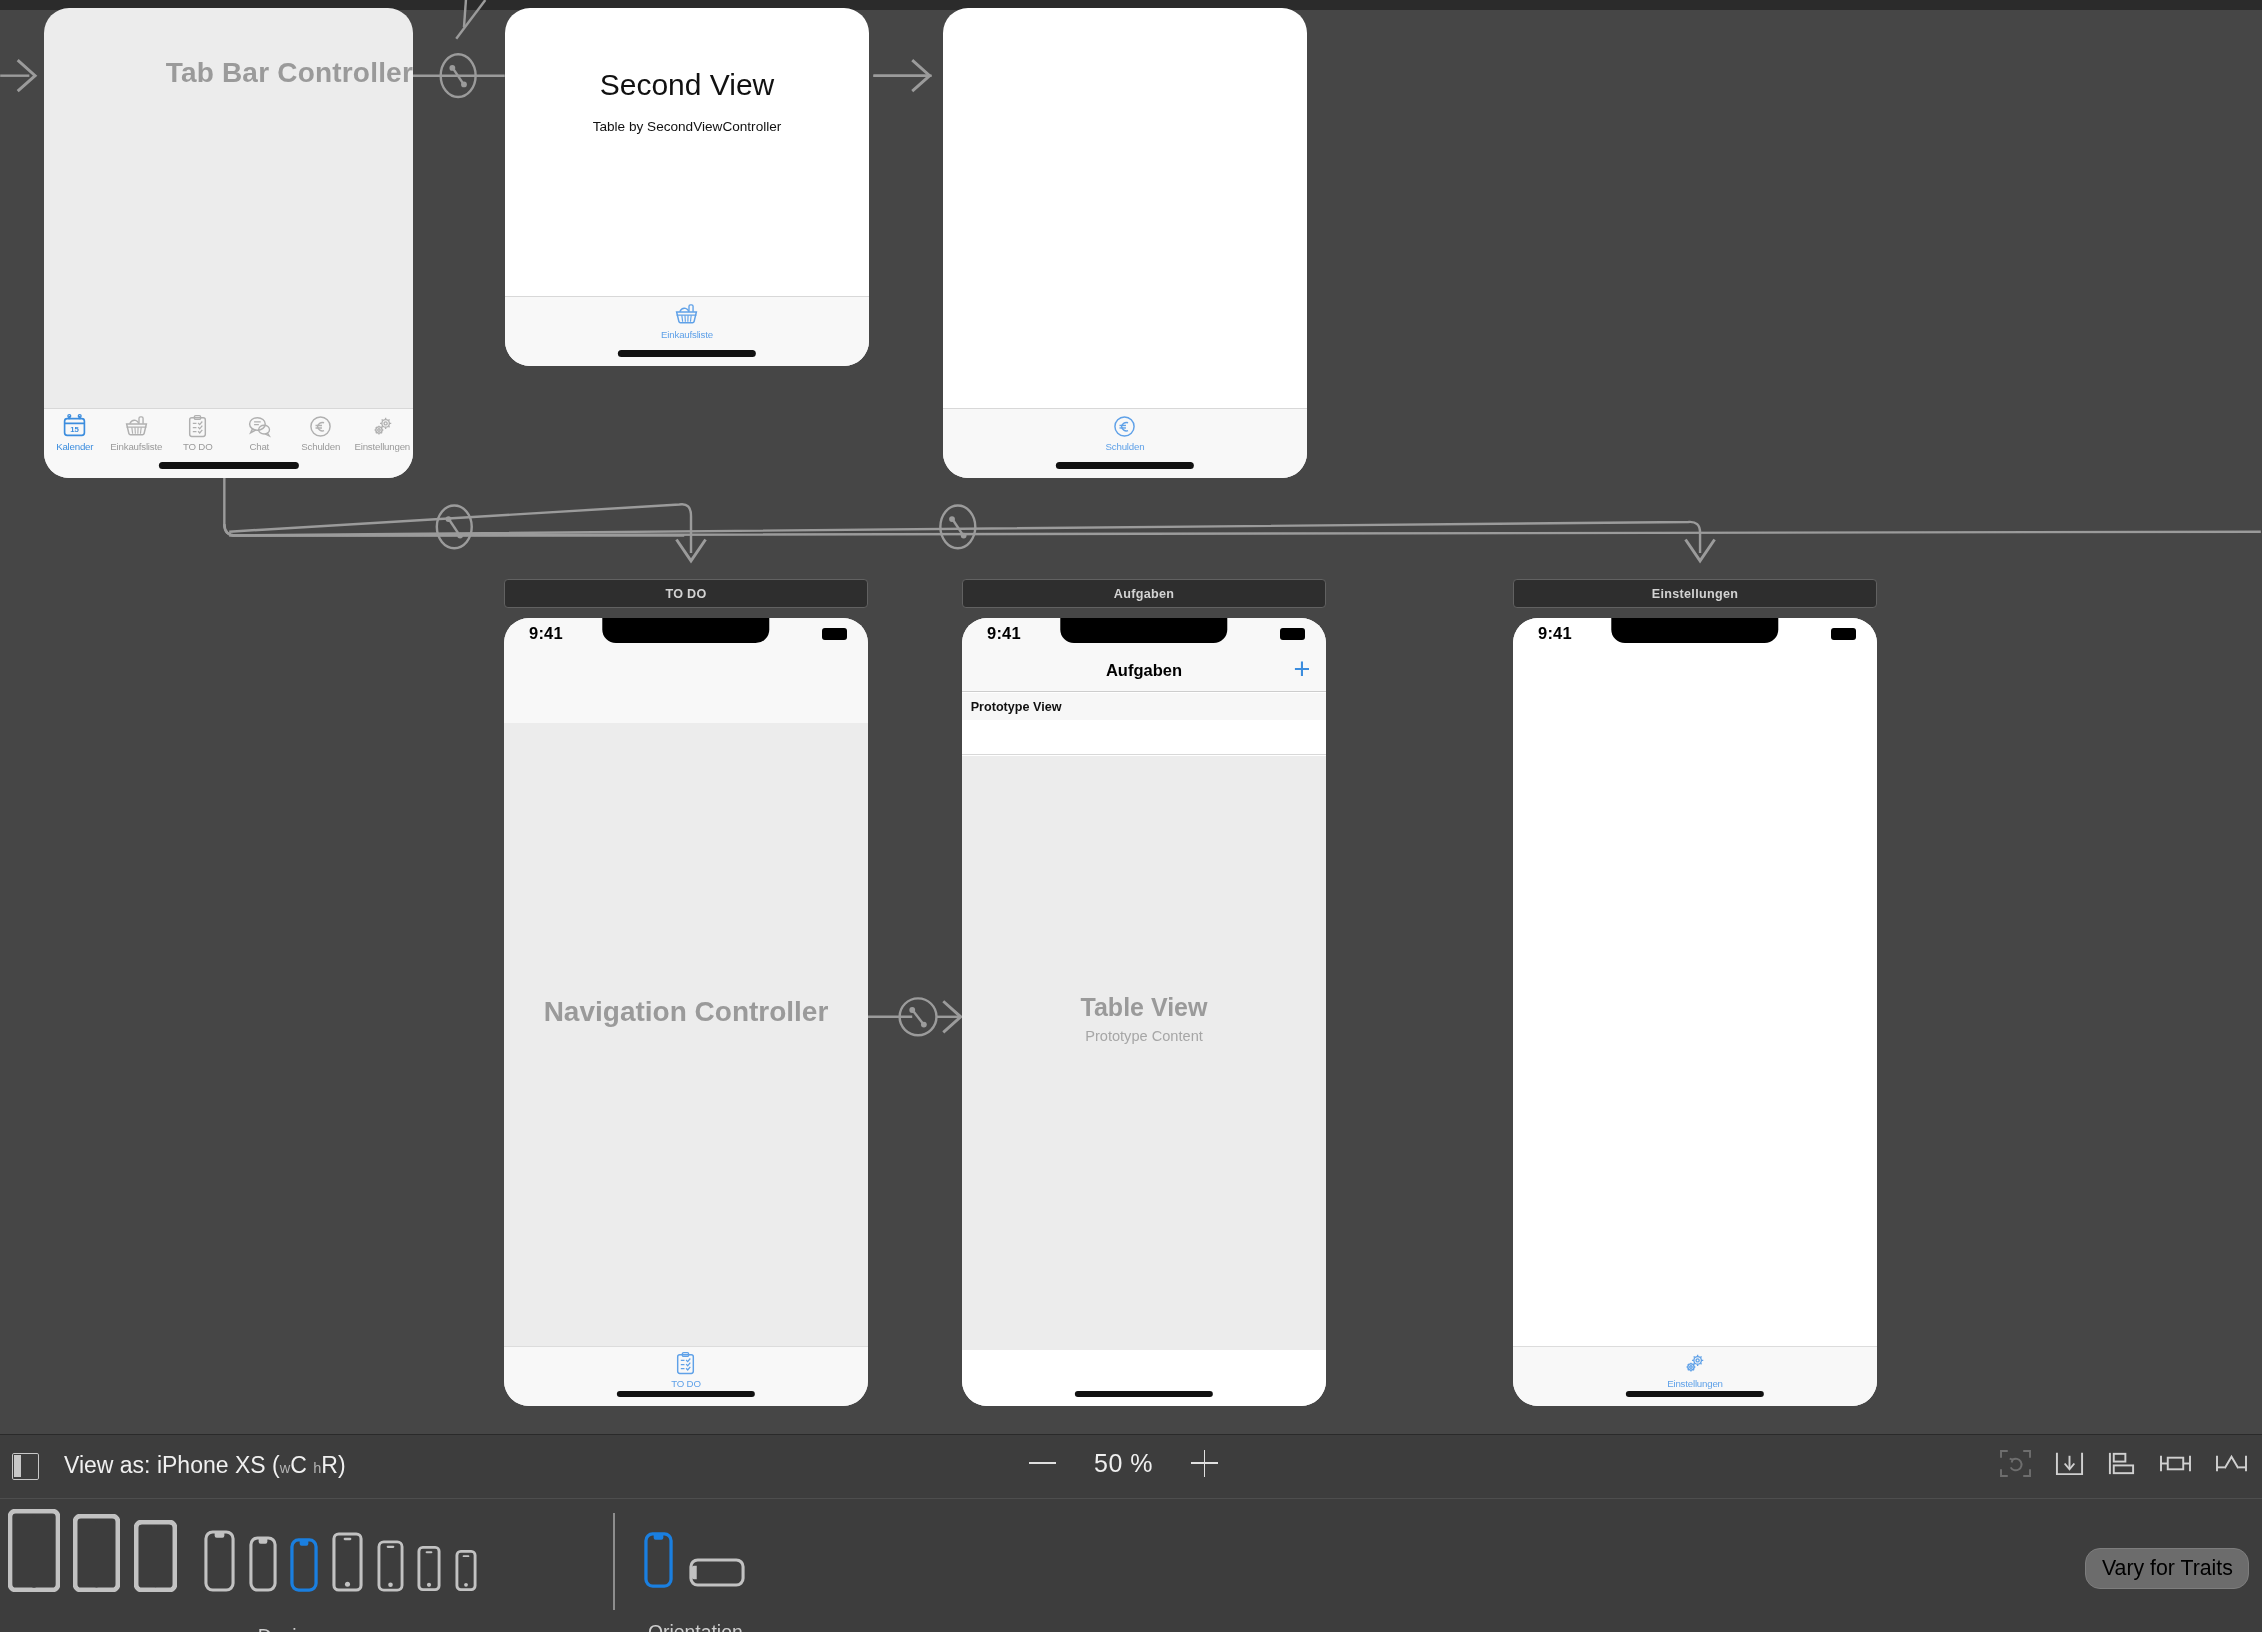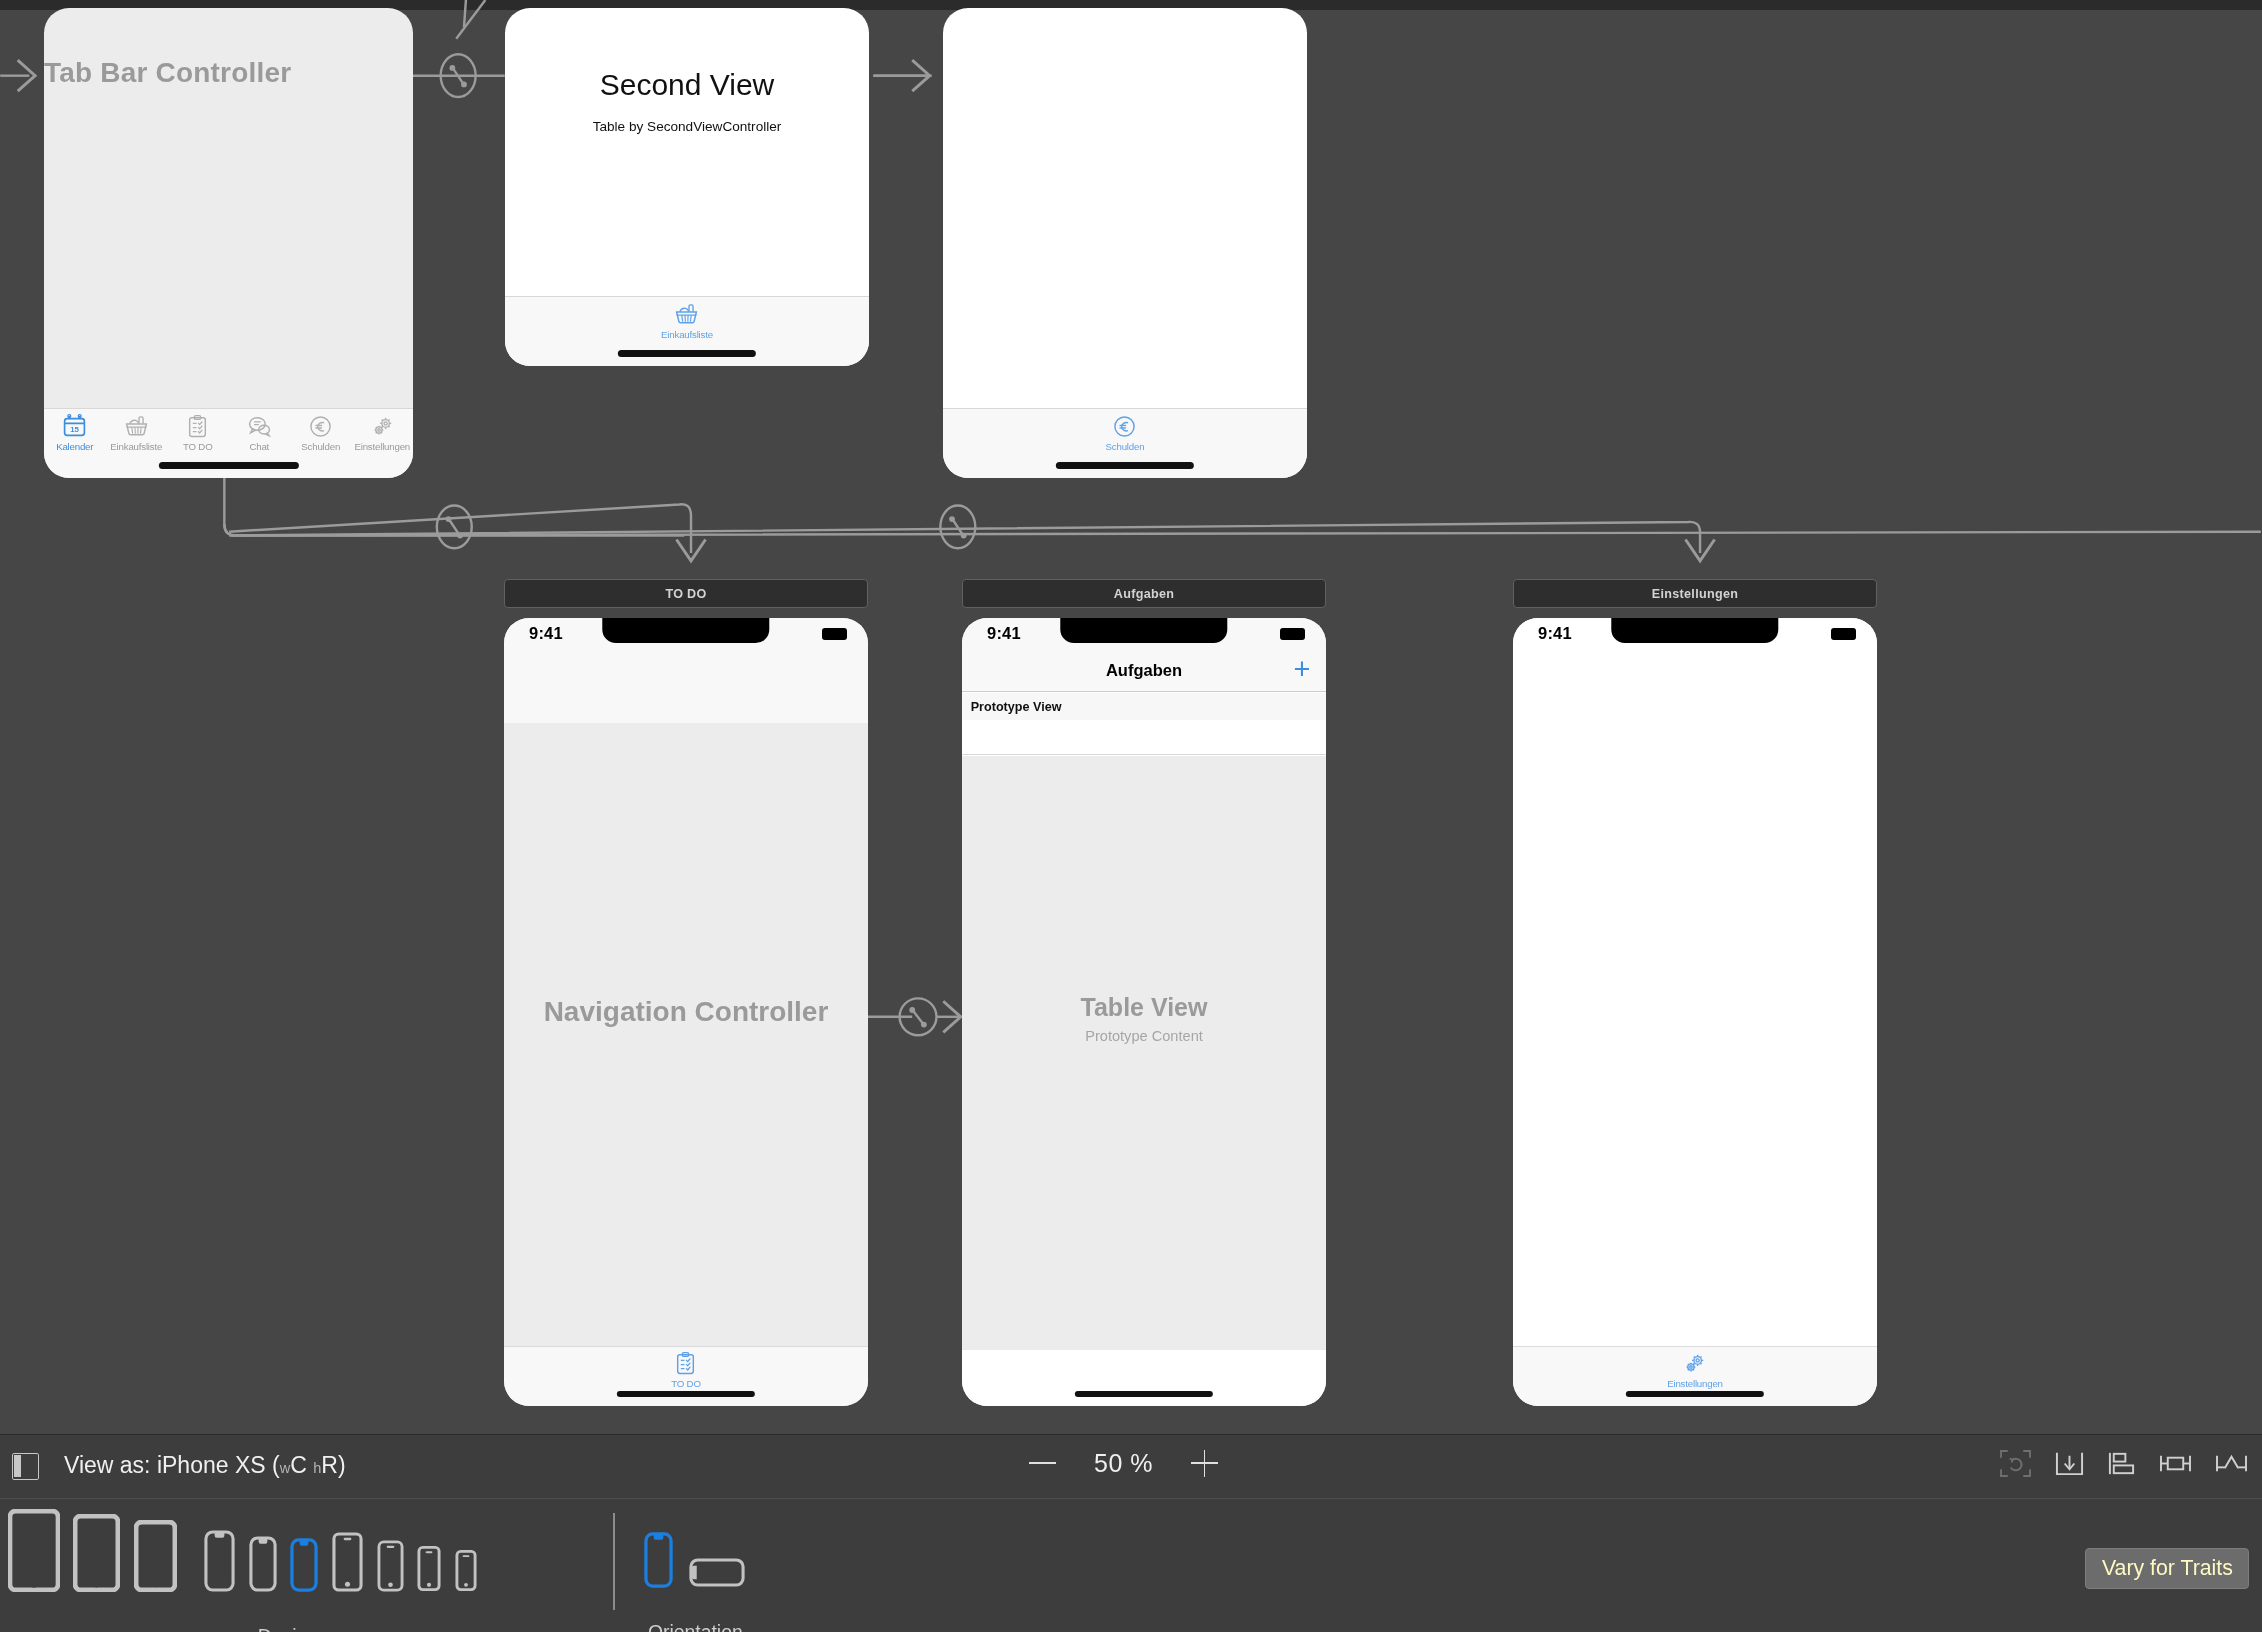--- a/index.html
+++ b/index.html
@@ -49,21 +49,21 @@
     position: absolute; right: 21.3px; top: 9.7px;
     width: 25px; height: 12.6px; background: #000; border-radius: 2.9px;
   }
   .home-ind {
     position: absolute; bottom: 8.7px; left: 50%; transform: translateX(-50%);
     width: 38%; height: 6.8px; background: #111; border-radius: 3.9px;
   }
 
   .ctrl-label {
     position: absolute; left: 0; right: 0; top: 49px;
-    text-align: left;
+    text-align: right;
     font-size: 28px; color: #9a9a9a; font-weight: bold;
     letter-spacing: 0.2px;
   }
   .ctrl-label-mid {
     position: absolute; left: 0; right: 0; top: 50%;
     transform: translateY(-50%);
     text-align: center;
     font-size: 28px; color: #9a9a9a; font-weight: bold;
   }
 
@@ -203,23 +203,23 @@
   .dev-label {
     position: absolute; top: 116px; font-size: 19.4px; color: #cfcfcf;
   }
   .divider {
     position: absolute; left: 613px; top: 13.6px; width: 1.9px; height: 97px;
     background: #8d8d8d;
   }
   .orient-row { position: absolute; left: 644px; top: 33px; display: flex; align-items: center; gap: 15.5px; }
   .vary-btn {
     position: absolute; right: 13.6px; top: 49px;
-    background: #6c6c6c; border: 1px solid #7d7d7d; border-radius: 4px;
+    background: #6c6c6c; border: 1px solid #7d7d7d; border-radius: 15px;
     padding: 6.8px 15.5px;
-    font-size: 21.3px; color: #fef9c3;
+    font-size: 21.3px; color: #000000;
   }
 </style>
 </head>
 <body>
 <div id="root">
 
 <div id="canvas">
   <div class="topstrip"></div>
 
   <svg class="wires" viewBox="0 0 2332 1478">

